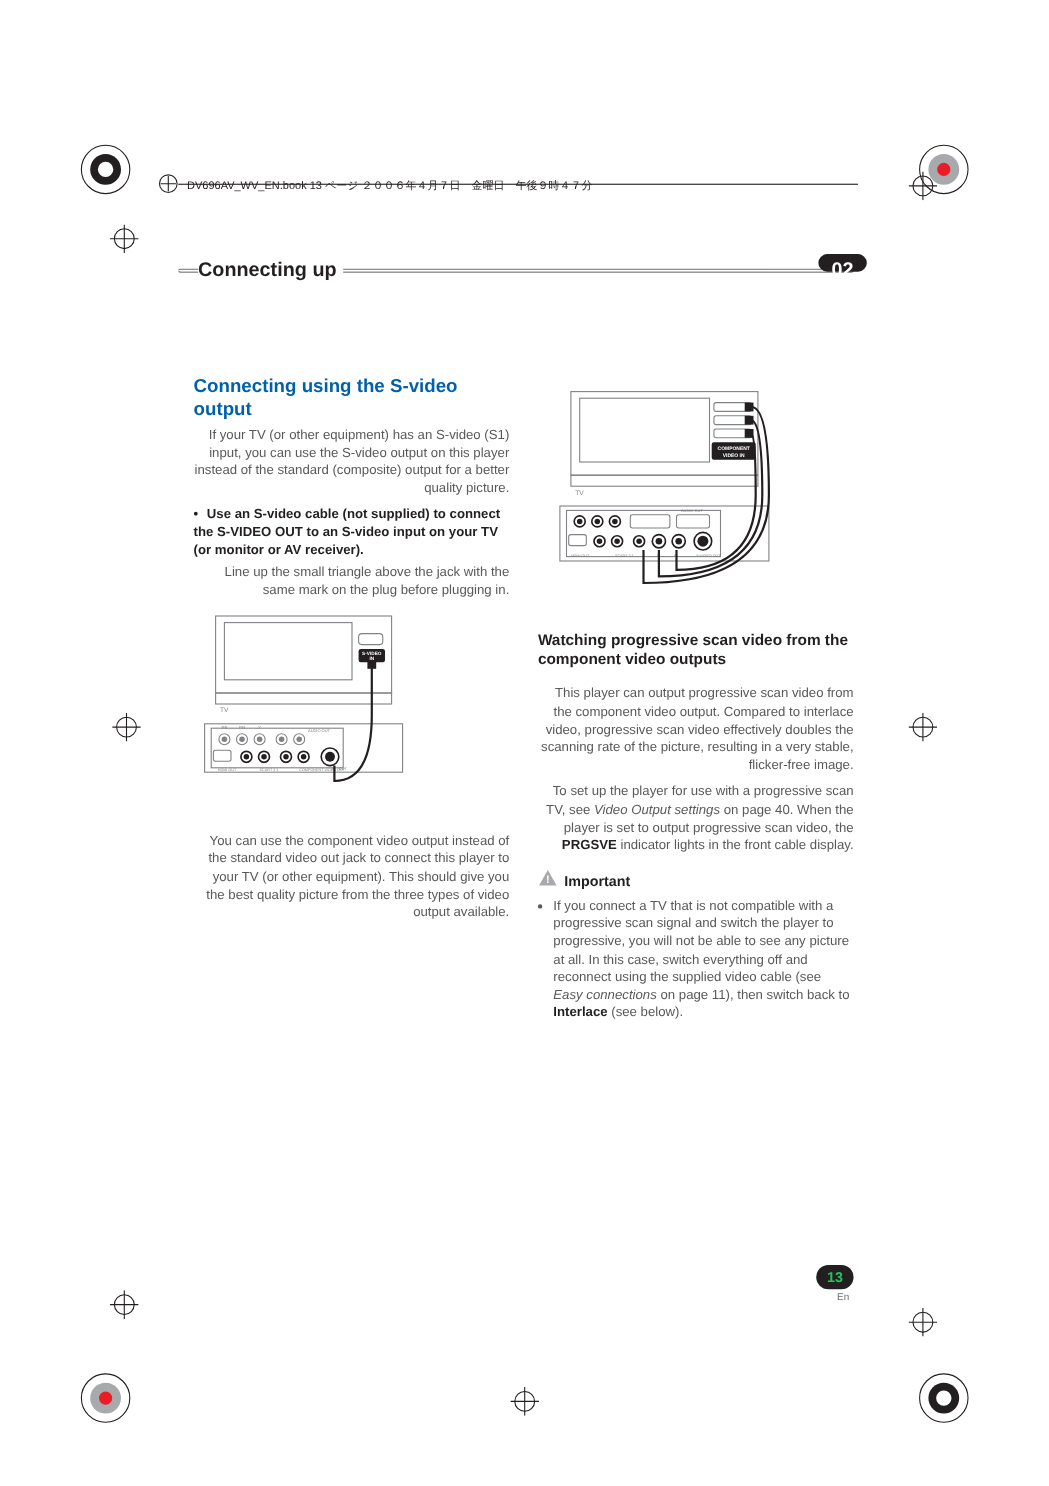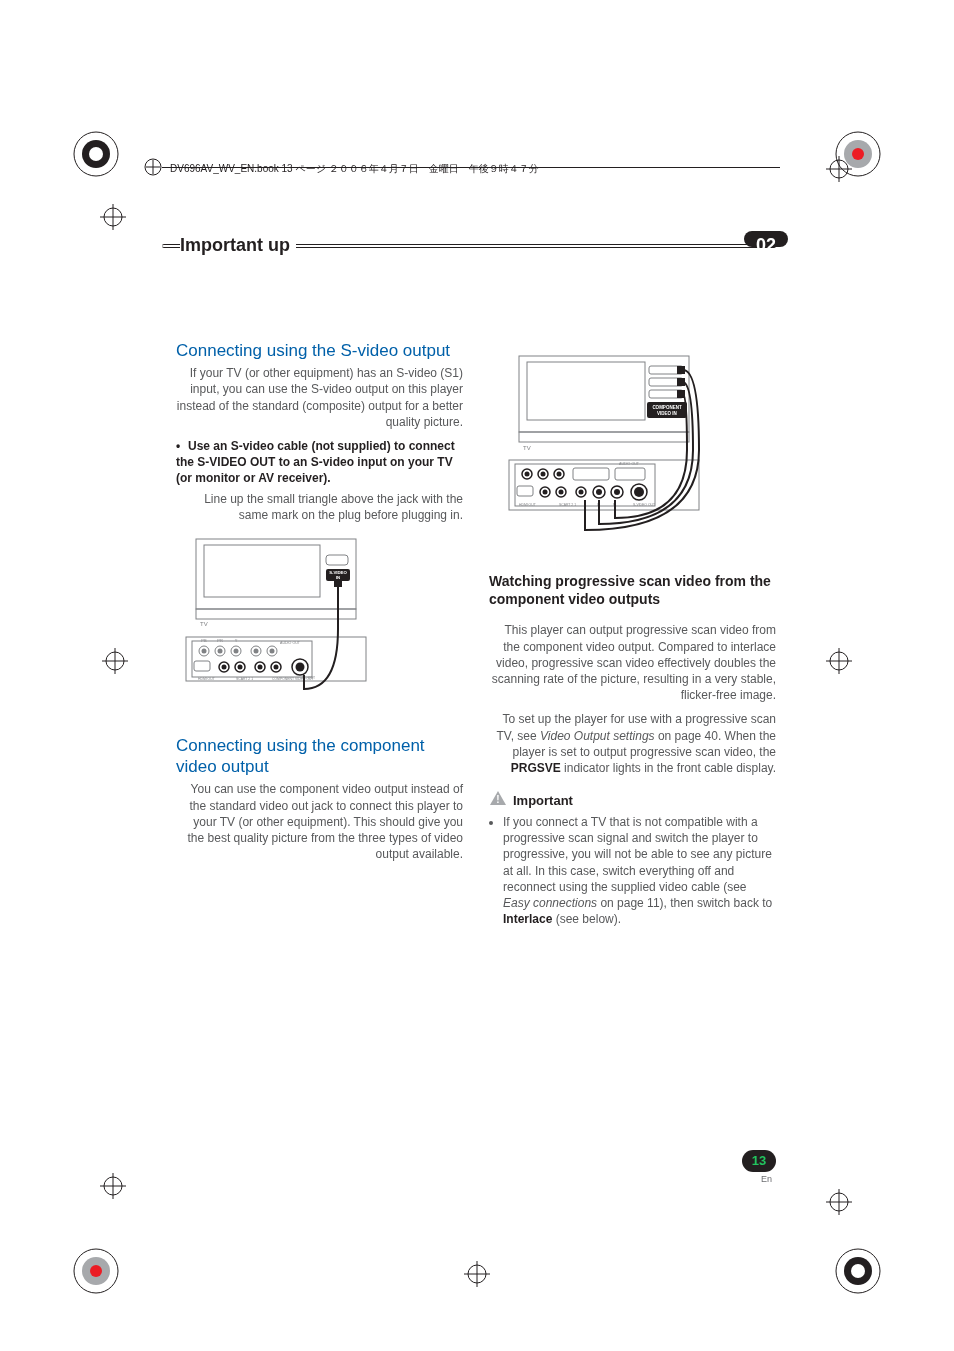--- a/index.html
+++ b/index.html
@@ -60,21 +60,21 @@
   .cols {
     display: flex;
     gap: 26px;
   }
   .col {
     width: 287px;
   }
   h2 {
     color: #0060a9;
     font-size: 17px;
-    font-weight: 400;
+    font-weight: 700;
     margin: 0 0 4px 0;
     line-height: 1.25;
   }
   h3 {
     color: #231f20;
     font-size: 14px;
     font-weight: 700;
     margin: 18px 0 14px 0;
     line-height: 1.3;
   }
@@ -265,21 +265,21 @@
       <line x1="9" y1="2" x2="9" y2="16" stroke="#231f20"></line>
     </svg>
 </div>
 <div class="header-line"></div>
 <div class="crop-header">DV696AV_WV_EN.book  13 ページ  ２００６年４月７日　金曜日　午後９時４７分</div>
 
 <div class="page">
 
   <div class="chapter-bar">
     <div class="line"></div>
-    <span class="title">Important up</span>
+    <span class="title">Connecting up</span>
     <span class="badge">02</span>
   </div>
 
   <div class="cols">
 
     <div class="col">
       <h2>Connecting using the S-video output</h2>
       <p>If your TV (or other equipment) has an S-video (S1) input, you can use the S-video output on this player instead of the standard (composite) output for a better quality picture.</p>
       <div class="bullet">
         <span class="dot">•</span><span>Use an S-video cable (not supplied) to connect the S-VIDEO OUT to an S-video input on your TV (or monitor or AV receiver).</span>
@@ -331,21 +331,20 @@
           <text x="60" y="147" font-size="3.4" fill="#808285">SCART 2 1</text>
           <text x="96" y="147" font-size="3.4" fill="#808285">COMPONENT VIDEO OUT</text>
           <text x="126" y="146" font-size="3.4" fill="#808285">S</text>
           <text x="132" y="146" font-size="3.4" fill="#808285">OUT</text>
 
           <path d="M 162 48 L 162 96 Q 162 156 128 156 L 128 142" fill="none" stroke="#231f20" stroke-width="2"></path>
           <rect x="158" y="46" width="8" height="8" fill="#231f20"></rect>
         </svg>
       </div>
 
-      <h2>Connecting using the component video output</h2>
       <p>You can use the component video output instead of the standard video out jack to connect this player to your TV (or other equipment). This should give you the best quality picture from the three types of video output available.</p>
     </div>
 
     <div class="col">
 
       <div class="diagram">
         <svg width="220" height="200" viewBox="0 0 220 200">
           <rect x="30" y="6" width="170" height="76" fill="none" stroke="#808285"></rect>
           <rect x="38" y="12" width="118" height="58" fill="none" stroke="#808285"></rect>
 

